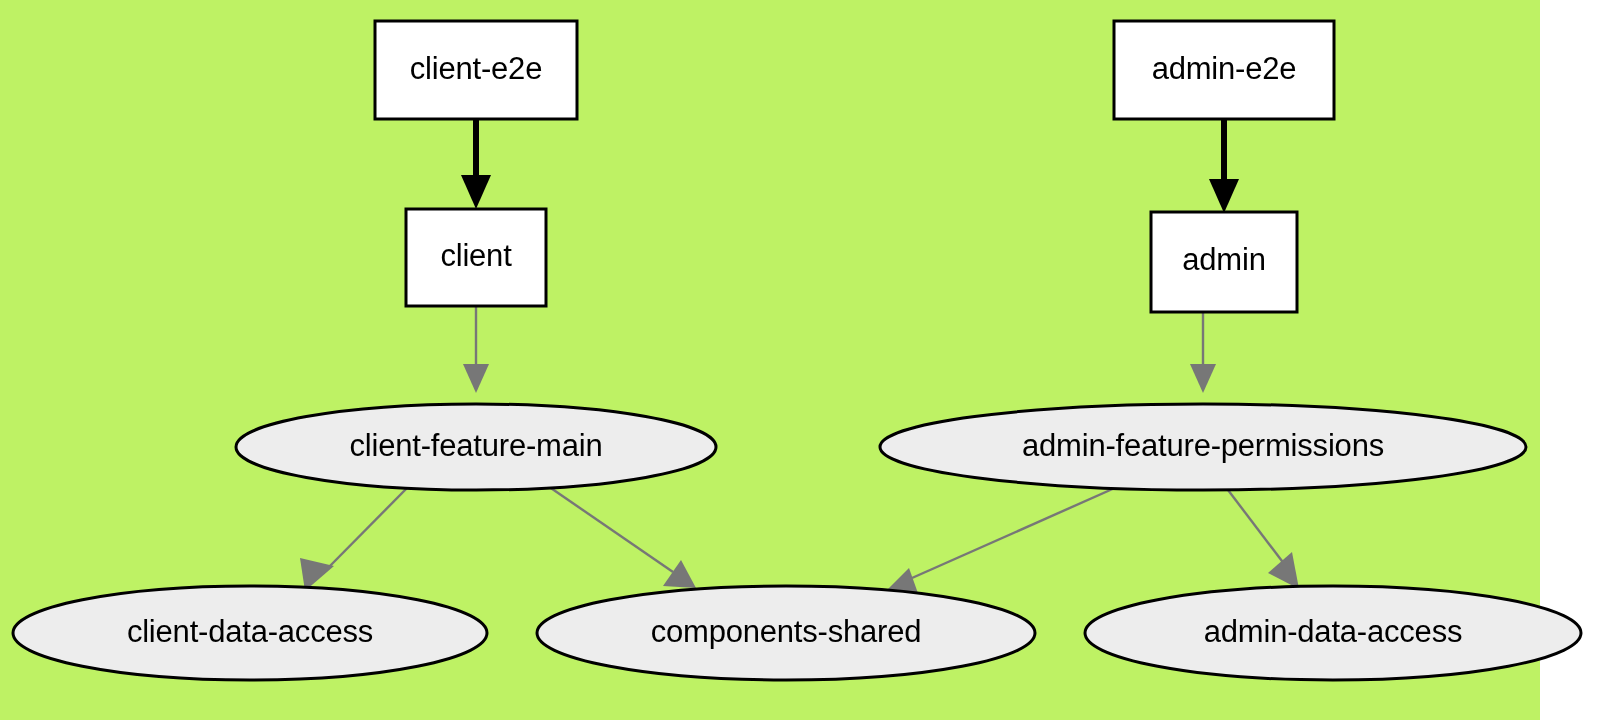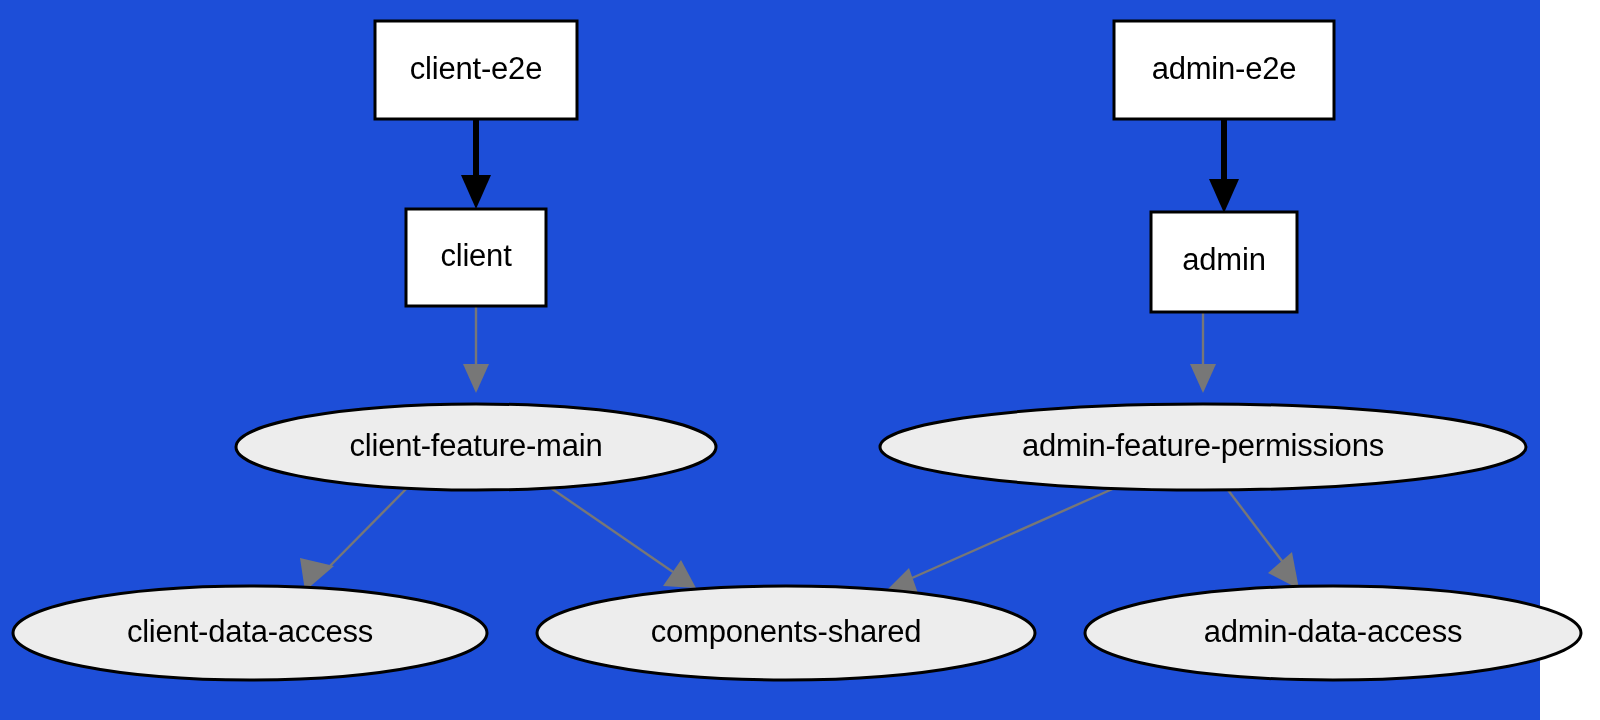--- a/index.html
+++ b/index.html
@@ -10,21 +10,21 @@
   body {
     width: 1600px;
     height: 720px;
     overflow: hidden;
     font-family: "Liberation Sans", sans-serif;
   }
   #canvas {
     position: relative;
     width: 1540px;
     height: 720px;
-    background: #1d4ed8;
+    background: #bef264;
   }
   svg#graph {
     position: absolute;
     top: 0;
     left: 0;
     width: 1600px;
     height: 720px;
   }
   .node-box {
     fill: #ffffff;

